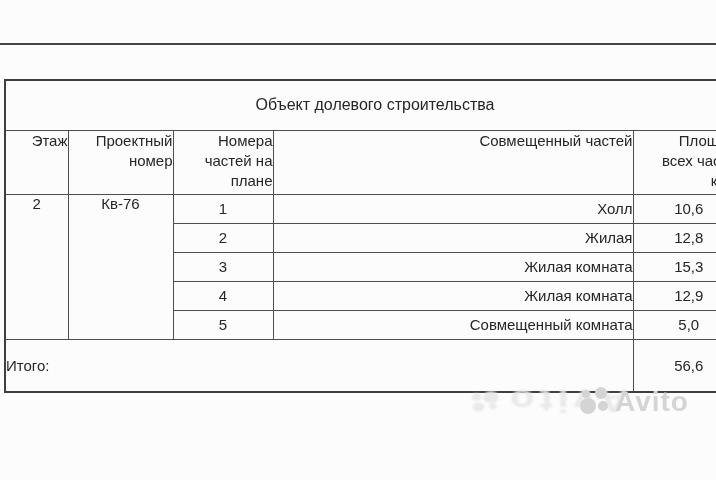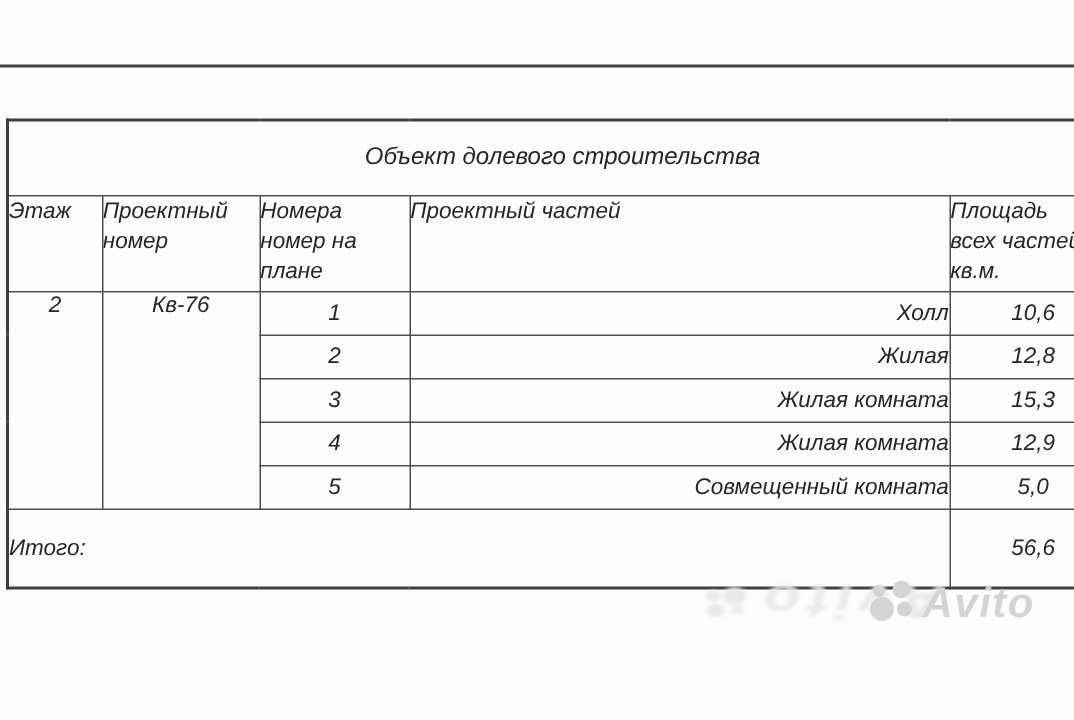--- a/index.html
+++ b/index.html
@@ -6,21 +6,20 @@
   body {
     font-family: "Liberation Sans", sans-serif;
     background:#ffffff;
   }
   .screen {
     position:relative;
     width:716px; height:480px;
     background:#fcfcfc;
     overflow:hidden;
     color:#262626;
-    font-style:italic;
   }
   .top-rule {
     position:absolute; left:0; top:43px;
     width:716px; height:2px;
     background:#454545;
   }
   table.doc-table {
     position:absolute; left:4px; top:79px;
     width:740px;
     table-layout:fixed;
@@ -37,21 +36,21 @@
   tr.r-title  { height:50px; }
   tr.r-head   { height:64px; }
   tr.r-data   { height:29px; }
   tr.r-total  { height:53px; }
 
   td.c-title {
     text-align:center; vertical-align:middle;
     font-size:16px;
   }
   td.c-head {
-    text-align:left; vertical-align:top;
+    text-align:right; vertical-align:top;
     padding-top:4px;
     line-height:20px;
     white-space:pre-line;
     margin-left:41px;
   }
   td.c-merged {
     text-align:center; vertical-align:top;
     padding-top:6px;
   }
   td.c-num   { text-align:center; vertical-align:middle; }
@@ -111,23 +110,23 @@
     </colgroup>
     <tbody>
       <tr class="r-title">
         <td class="c-title" colspan="5">Объект долевого строительства</td>
       </tr>
       <tr class="r-head">
         <td class="c-head">Этаж</td>
         <td class="c-head">Проектный
 номер</td>
         <td class="c-head">Номера
-номер на
+частей на
 плане</td>
-        <td class="c-head">Проектный частей</td>
+        <td class="c-head">Совмещенный частей</td>
         <td class="c-head">Площадь
 всех частей
 кв.м.</td>
       </tr>
       <tr class="r-data">
         <td class="c-merged" rowspan="5">2</td>
         <td class="c-merged" rowspan="5">Кв-76</td>
         <td class="c-num">1</td>
         <td class="c-purpose">Холл</td>
         <td class="c-area">10,6</td>

